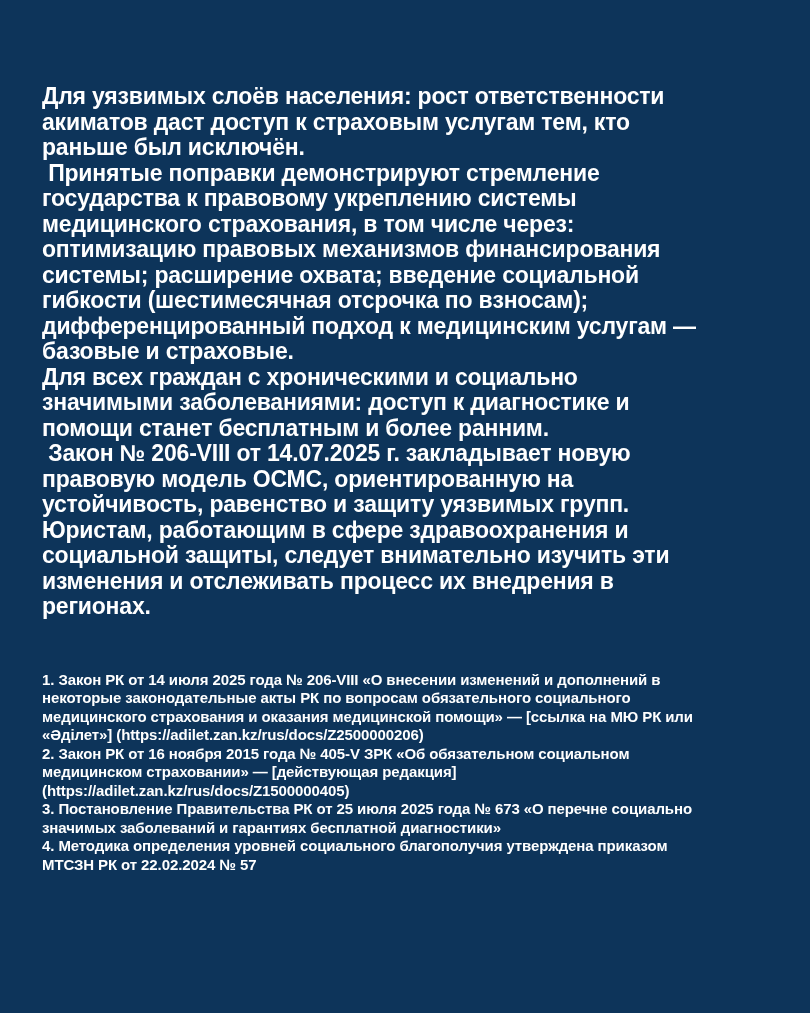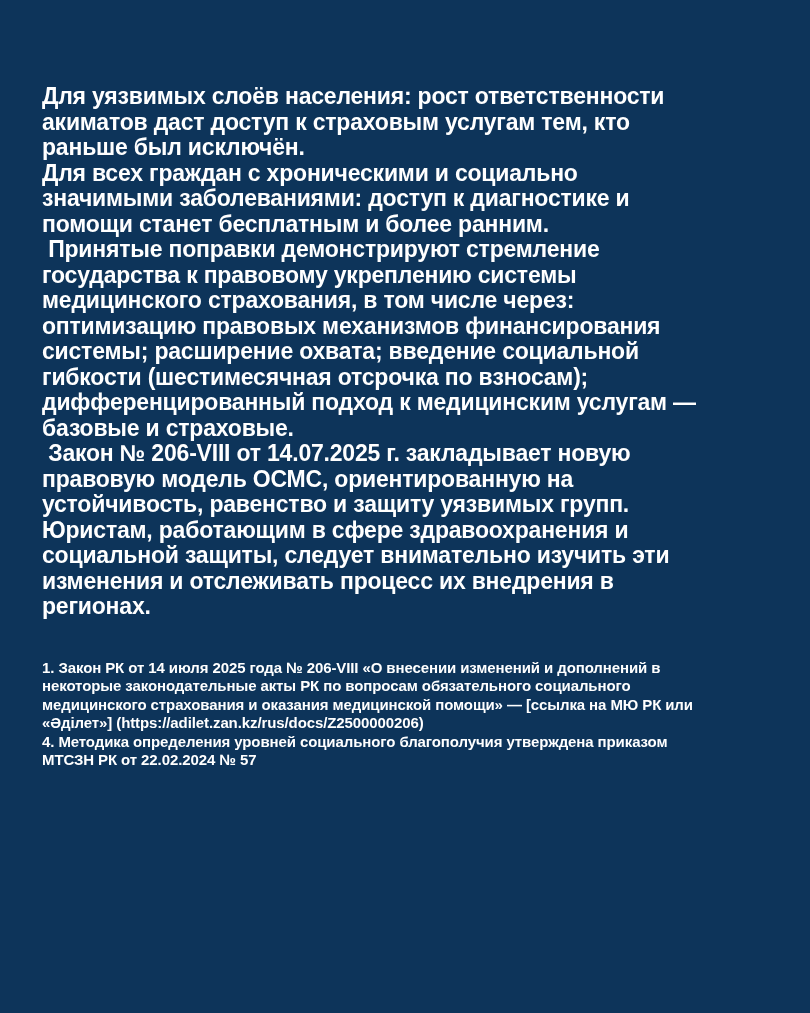--- a/index.html
+++ b/index.html
@@ -24,62 +24,67 @@
   .body-text p {
     margin: 0;
     padding: 0;
     font-size: 23px;
     font-weight: 700;
     line-height: 25.5px;
     letter-spacing: -0.2px;
     white-space: pre-line;
   }
   .footnotes {
-    margin-top: 39px;
+    margin-top: 51px;
     width: 730px;
   }
   .footnotes p {
     margin: 0;
     padding: 0;
     font-size: 15px;
     font-weight: 700;
     line-height: 18.5px;
     letter-spacing: -0.1px;
     white-space: pre-line;
   }
 </style>
 </head>
 <body style="background: rgb(13, 52, 90); color: rgb(255, 255, 255);">
 
 <div class="page">
   <section class="body-text">
     <p>Для уязвимых слоёв населения: рост ответственности
 акиматов даст доступ к страховым услугам тем, кто
 раньше был исключён.</p>
-    <p>Для всех граждан с хроническими и социально
-значимыми заболеваниями: доступ к диагностике и
-помощи станет бесплатным и более ранним.</p>
     <p>&nbsp;Принятые поправки демонстрируют стремление
 государства к правовому укреплению системы
 медицинского страхования, в том числе через:
 оптимизацию правовых механизмов финансирования
 системы; расширение охвата; введение социальной
 гибкости (шестимесячная отсрочка по взносам);
 дифференцированный подход к медицинским услугам —
 базовые и страховые.</p>
+    <p>Для всех граждан с хроническими и социально
+значимыми заболеваниями: доступ к диагностике и
+помощи станет бесплатным и более ранним.</p>
     <p>&nbsp;Закон № 206-VIII от 14.07.2025 г. закладывает новую
 правовую модель ОСМС, ориентированную на
 устойчивость, равенство и защиту уязвимых групп.
 Юристам, работающим в сфере здравоохранения и
 социальной защиты, следует внимательно изучить эти
 изменения и отслеживать процесс их внедрения в
 регионах.</p>
   </section>
 
   <section class="footnotes">
     <p>1. Закон РК от 14 июля 2025 года № 206-VIII «О внесении изменений и дополнений в
 некоторые законодательные акты РК по вопросам обязательного социального
 медицинского страхования и оказания медицинской помощи» — [ссылка на МЮ РК или
 «Әділет»] (https://adilet.zan.kz/rus/docs/Z2500000206)</p>
+    <p>2. Закон РК от 16 ноября 2015 года № 405-V ЗРК «Об обязательном социальном
+медицинском страховании» — [действующая редакция]
+(https://adilet.zan.kz/rus/docs/Z1500000405)</p>
+    <p>3. Постановление Правительства РК от 25 июля 2025 года № 673 «О перечне социально
+значимых заболеваний и гарантиях бесплатной диагностики»</p>
     <p>4. Методика определения уровней социального благополучия утверждена приказом
 МТСЗН РК от 22.02.2024 № 57</p>
   </section>
 </div>
 
 </body></html>

